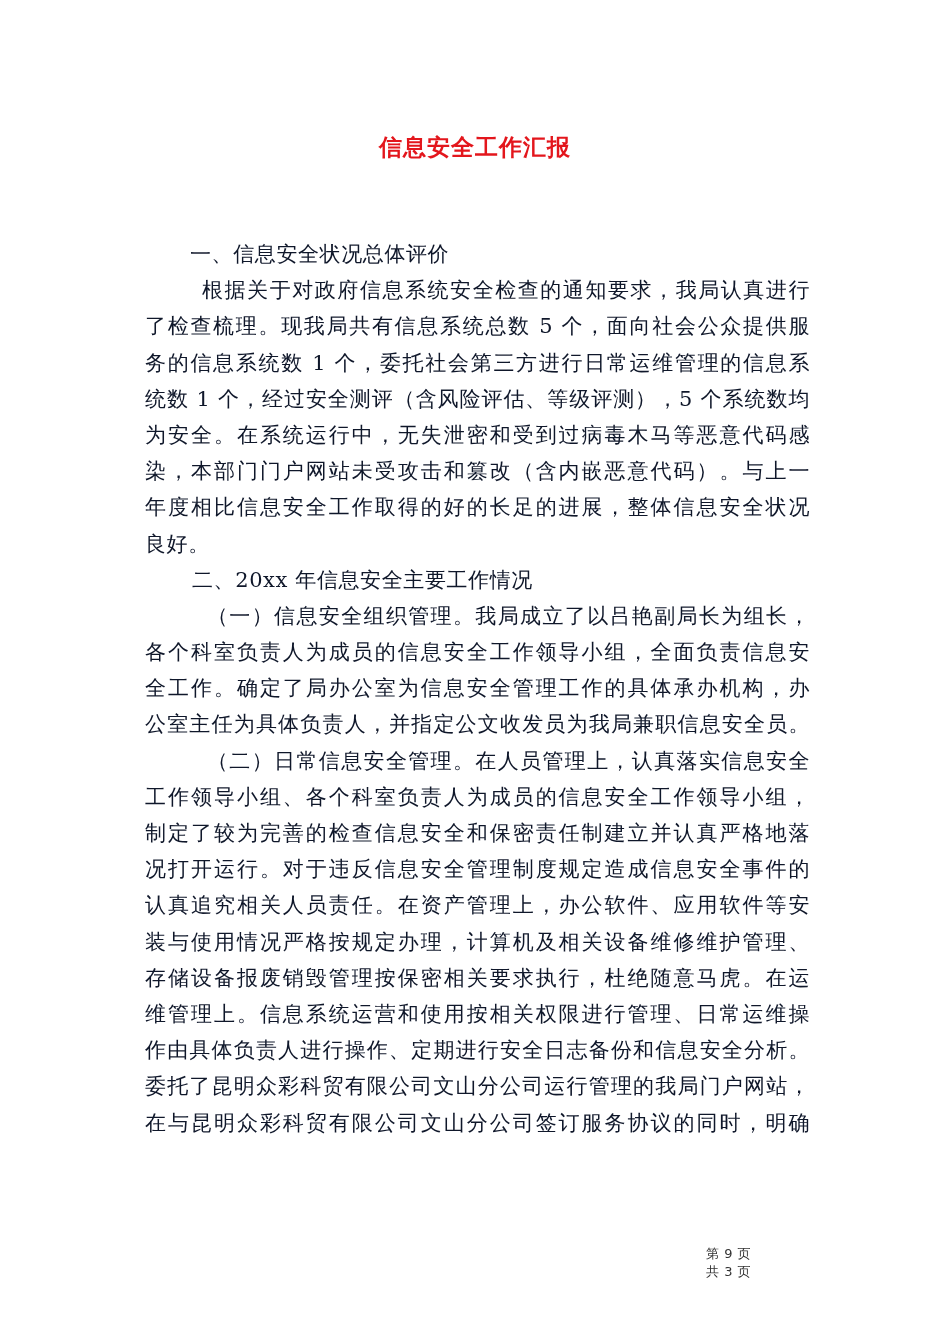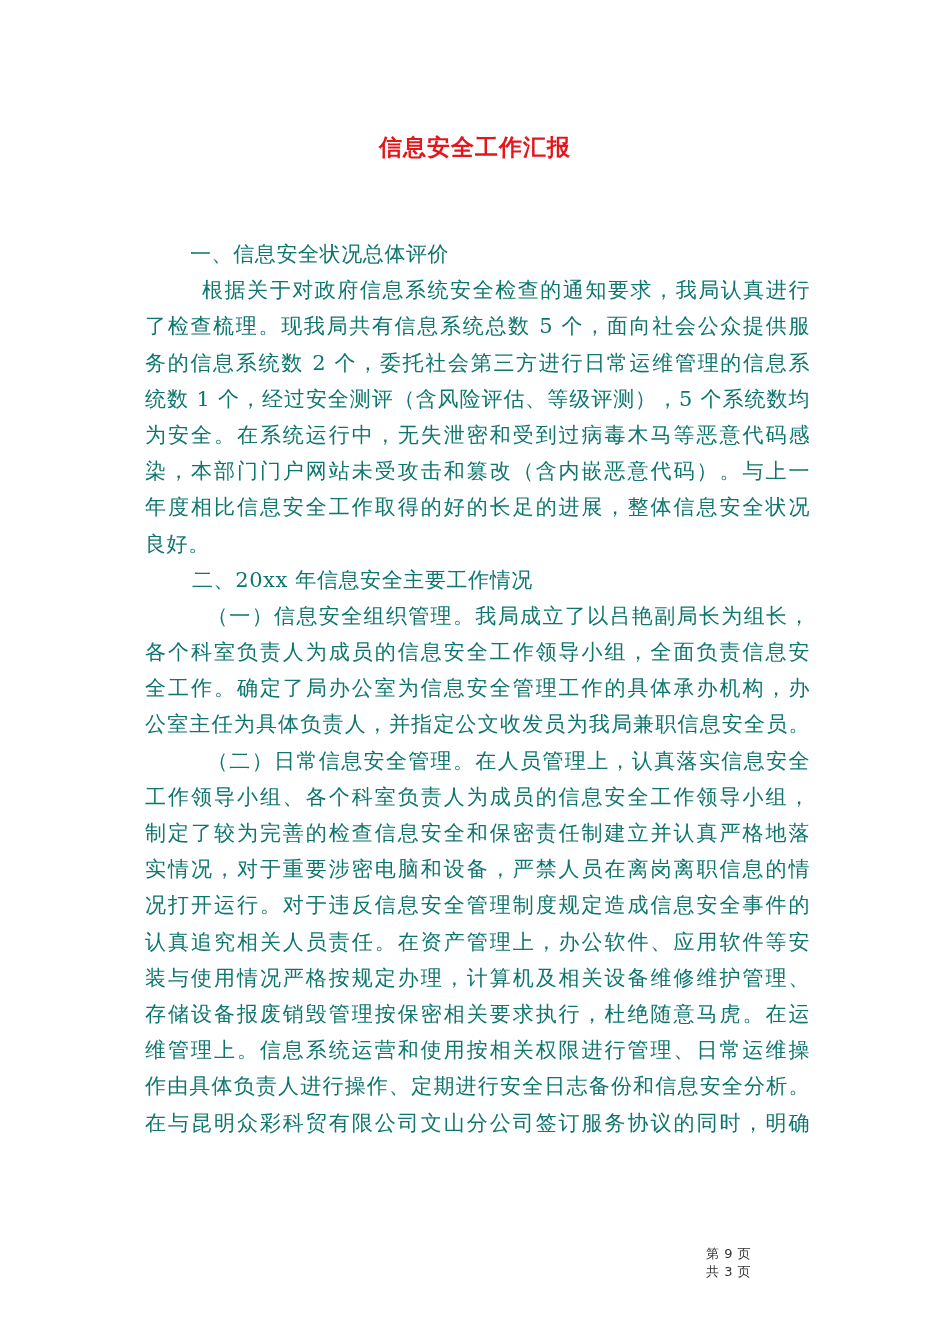--- a/index.html
+++ b/index.html
@@ -39,21 +39,21 @@
       left: 145px;
       top: 236px;
       width: 665px;
     }
     .line {
       height: 36.2px;
       line-height: 36.2px;
       font-size: 21px;
       white-space: nowrap;
       letter-spacing: 0.6px;
-      color: #0f766e;
+      color: #0f172a;
     }
     .line.heading1 { padding-left: 45px; }
     .line.indent-a { padding-left: 57px; }
     .line.heading2 { padding-left: 47px; }
     .line.indent-b { padding-left: 62px; }
     .line.justify {
       text-align: justify;
       text-align-last: justify;
     }
     .footer {
@@ -70,39 +70,39 @@
 <body>
 
 <div class="page">
 
   <div class="title">信息安全工作汇报</div>
 
   <div class="body-text">
     <div class="line heading1">一、信息安全状况总体评价</div>
     <div class="line indent-a justify">根据关于对政府信息系统安全检查的通知要求，我局认真进行</div>
     <div class="line justify">了检查梳理。现我局共有信息系统总数 5 个，面向社会公众提供服</div>
-    <div class="line justify">务的信息系统数 2 个，委托社会第三方进行日常运维管理的信息系</div>
+    <div class="line justify">务的信息系统数 1 个，委托社会第三方进行日常运维管理的信息系</div>
     <div class="line justify">统数 1 个，经过安全测评（含风险评估、等级评测），5 个系统数均</div>
     <div class="line justify">为安全。在系统运行中，无失泄密和受到过病毒木马等恶意代码感</div>
     <div class="line justify">染，本部门门户网站未受攻击和篡改（含内嵌恶意代码）。与上一</div>
     <div class="line justify">年度相比信息安全工作取得的好的长足的进展，整体信息安全状况</div>
     <div class="line">良好。</div>
     <div class="line heading2">二、20xx 年信息安全主要工作情况</div>
     <div class="line indent-b justify">（一）信息安全组织管理。我局成立了以吕艳副局长为组长，</div>
     <div class="line justify">各个科室负责人为成员的信息安全工作领导小组，全面负责信息安</div>
     <div class="line justify">全工作。确定了局办公室为信息安全管理工作的具体承办机构，办</div>
     <div class="line justify">公室主任为具体负责人，并指定公文收发员为我局兼职信息安全员。</div>
     <div class="line indent-b justify">（二）日常信息安全管理。在人员管理上，认真落实信息安全</div>
     <div class="line justify">工作领导小组、各个科室负责人为成员的信息安全工作领导小组，</div>
     <div class="line justify">制定了较为完善的检查信息安全和保密责任制建立并认真严格地落</div>
-    <div class="line justify">实情况，对于重要涉密电脑和设备，严禁人员在离岗离职信息的情</div>
     <div class="line justify">况打开运行。对于违反信息安全管理制度规定造成信息安全事件的</div>
     <div class="line justify">认真追究相关人员责任。在资产管理上，办公软件、应用软件等安</div>
     <div class="line justify">装与使用情况严格按规定办理，计算机及相关设备维修维护管理、</div>
     <div class="line justify">存储设备报废销毁管理按保密相关要求执行，杜绝随意马虎。在运</div>
     <div class="line justify">维管理上。信息系统运营和使用按相关权限进行管理、日常运维操</div>
     <div class="line justify">作由具体负责人进行操作、定期进行安全日志备份和信息安全分析。</div>
+    <div class="line justify">委托了昆明众彩科贸有限公司文山分公司运行管理的我局门户网站，</div>
     <div class="line justify">在与昆明众彩科贸有限公司文山分公司签订服务协议的同时，明确</div>
   </div>
 
   <div class="footer">第 9 页 共 3 页</div>
 
 </div>
 
 </body></html>

